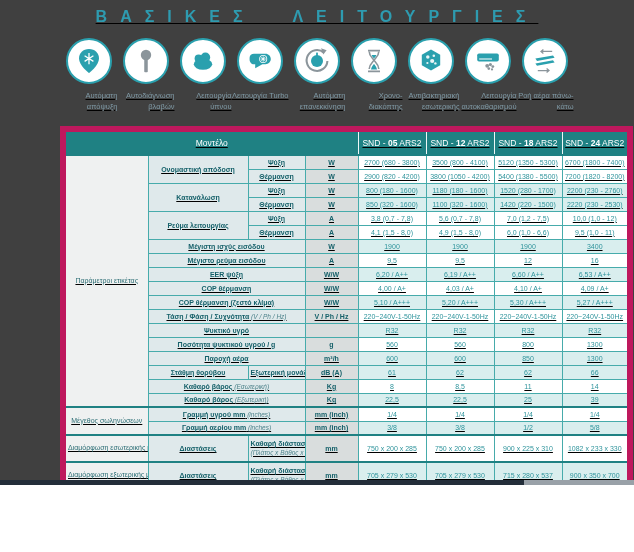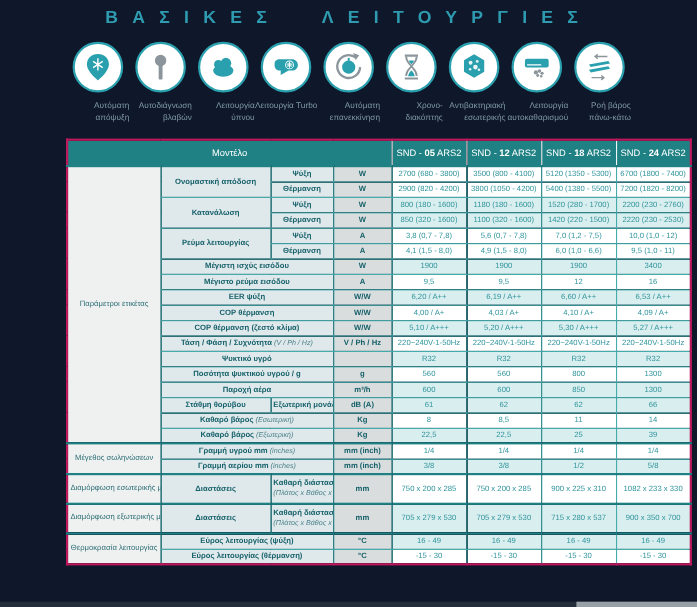--- a/index.html
+++ b/index.html
@@ -1,28 +1,28 @@
 <!DOCTYPE html>
 <html><head>
 <meta charset="utf-8">
 <style>
   html,body{margin:0;padding:0;background:#fff;font-family:"Liberation Sans",sans-serif;}
-  .page{position:relative;width:634px;height:552px;background:#0f172a;overflow:hidden;}
+  .page{position:relative;width:634px;height:485px;background:#404040;overflow:hidden;text-decoration:underline;}
   
   .title{margin-top:8px;text-align:center;font-size:16px;font-weight:bold;color:#2e9bb0;
          letter-spacing:13px;word-spacing:20px;white-space:nowrap;}
   
   .features{display:flex;justify-content:center;margin-top:12px;}
   .feature{width:57px;text-align:right;}
   .circ{width:42px;height:42px;border:2.5px solid #2aa0ae;border-radius:50%;
         margin:0 auto 7px;display:flex;align-items:center;justify-content:center;background:#fff;}
   .flabel{font-size:7.5px;line-height:1.4;color:#7f99a5;}
   
   .sheet{margin:14px 0 0 60px;}
-  table.spec{border-collapse:collapse;table-layout:fixed;width:567px;border:2px solid #be185d;}
+  table.spec{border-collapse:collapse;table-layout:fixed;width:567px;border:6px solid #be185d;}
   table.spec td,table.spec th{border:1px solid #46abab;padding:0 2px;font-size:7px;
         text-align:center;overflow:hidden;white-space:nowrap;}
   table.spec thead th{background:#1f8183;color:#fff;border:1.5px solid #eef7f7;
         height:22px;font-size:8.5px;font-weight:normal;}
   th.modelcap{text-align:left;padding-left:72px;font-weight:bold;}
   tbody tr{height:14px;}
   tbody tr.tall{height:27px;}
   td.group{background:#eff1f1;color:#2b6d74;text-align:left;padding-left:5px;font-size:7.5px;white-space:normal;line-height:1.25;}
   td.lbl,td.sub{background:#dfe9eb;color:#16616a;text-align:left;padding-left:5px;font-weight:bold;font-size:7px;}
   td.unit{background:#d9dddd;color:#16616a;font-weight:bold;}
@@ -142,21 +142,21 @@
         <div class="circ">
           <svg width="32" height="32" viewBox="0 0 40 40">
             <path d="M29 8H15m3-2.5L15 8l3 2.5" stroke="#8b959b" stroke-width="1.6" fill="none"></path>
             <g fill="#2aa0ae">
               <path d="M8 17l22-4 2 3-22 4z"></path>
               <path d="M8 23l22-4 2 3-22 4z"></path>
             </g>
             <path d="M11 32h14m-3-2.5L25 32l-3 2.5" stroke="#8b959b" stroke-width="1.6" fill="none"></path>
           </svg>
         </div>
-        <div class="flabel">Ροή βάρος πάνω-κάτω</div>
+        <div class="flabel">Ροή αέρα πάνω-κάτω</div>
       </div>
     </div>
 
   <div class="sheet">
     <table class="spec">
       <colgroup>
         <col style="width:85px">
           <col style="width:100px">
           <col style="width:57px">
           <col style="width:53px">

